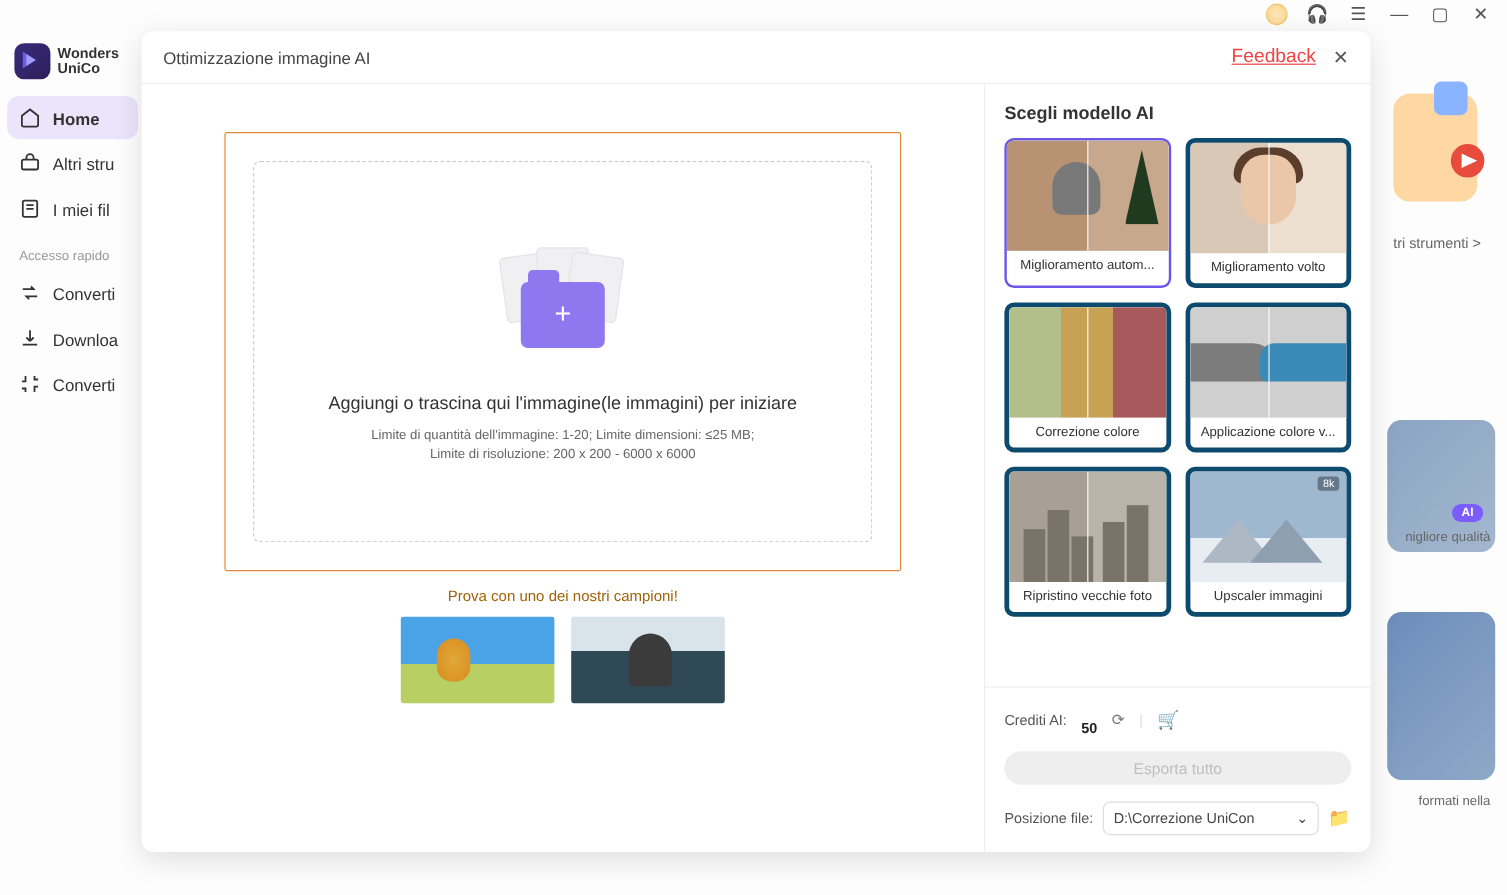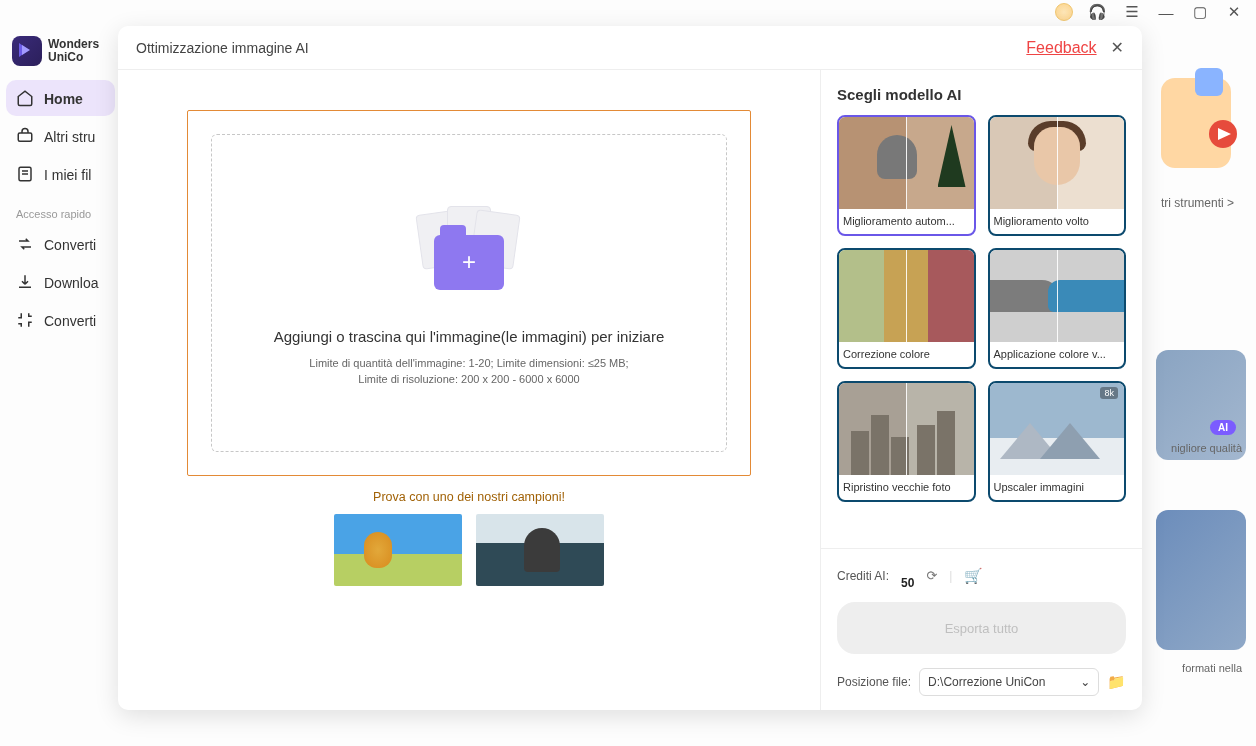--- a/index.html
+++ b/index.html
@@ -61,30 +61,30 @@
 .sample-thumb { width:128px; height:72px; border-radius:2px; cursor:pointer; background-size:cover; background-position:center; }
 .sample-a { background: linear-gradient(#4aa3e6 55%, #b7cf63 55%); position:relative; }
 .sample-a::after { content:""; position:absolute; left:30px; top:18px; width:28px; height:36px; background: radial-gradient(#e2a83a,#d88b1e); border-radius: 18px 18px 16px 16px; }
 .sample-b { background: linear-gradient(#d8e4ea 40%, #2f4a56 40%); position:relative; }
 .sample-b::after { content:""; position:absolute; left:48px; top:14px; width:36px; height:44px; background:#3b3b3b; border-radius: 18px 18px 4px 4px; }
 
 .right-panel { width:322px; border-left:1px solid #eee; display:flex; flex-direction:column;gap:28px; }
 .right-scroll { flex:1; padding: 16px 16px 8px 16px; }
 .right-title { font-size:15px; font-weight:600; color:#333; margin-bottom:12px; }
 .model-grid { display:grid; grid-template-columns: 1fr 1fr; gap:12px; }
-.model-card { border:2px solid #0c4a6e; border-radius:8px; overflow:hidden; cursor:pointer; background:#fff; }
+.model-card { border:4px solid #0c4a6e; border-radius:8px; overflow:hidden; cursor:pointer; background:#fff; }
 .model-card.selected { border:2px solid #6a57e8; }
-.model-label { font-size:11px; color:#333; padding: 6px 4px 7px 4px; white-space:nowrap; overflow:hidden; text-overflow:ellipsis; }
+.model-label { font-size:11px; color:#333; text-align:center; padding: 6px 4px 7px 4px; white-space:nowrap; overflow:hidden; text-overflow:ellipsis; }
 
 .bottom-bar { border-top:1px solid #eee; padding: 12px 16px 14px 16px; }
 .credits-row { display:flex; align-items:center; justify-content:flex-start; gap:12px; font-size:12px; color:#555; }
 .credits-row strong { font-weight:700; color:#222;margin-top:15px; }
 .refresh-icon { font-size:13px; color:#777; cursor:pointer; }
 .cart-icon { color:#6a57e8; font-size:15px; cursor:pointer; }
-.export-btn { margin-top:12px; width:100%; height:52px; border:none; border-radius:18px; background:#eee; color:#bfbfbf; font-size:13px; }
+.export-btn { margin-top:12px; width:100%; height:28px; border:none; border-radius:18px; background:#eee; color:#bfbfbf; font-size:13px; }
 .path-row { display:flex; align-items:center; gap:8px; margin-top:14px; font-size:12px; color:#555; }
 .path-select { flex:1; height:28px; border:1px solid #ddd; border-radius:6px; padding:0 8px; display:flex; align-items:center; justify-content:space-between; font-size:12px; color:#444; cursor:pointer; }
 .folder-icon { font-size:15px; color:#777; cursor:pointer; }
 
 
 .mp { width:100%; height:92px; position:relative; overflow:hidden; }
 .mp-split::after { content:""; position:absolute; left:50%; top:0; bottom:0; width:1px; background:rgba(255,255,255,0.9); }
 .mp1 { background: linear-gradient(90deg,#b79273 50%,#c7a88c 50%);} 
 .mp1 .cat { position:absolute; left:28%; top:18px; width:40px; height:44px; background:#787878; border-radius:20px 20px 8px 8px; }
 .mp1 .tree { position:absolute; right:8px; top:8px; width:28px; height:62px; background:#1f3a1f; clip-path:polygon(50% 0,100% 100%,0 100%); }

